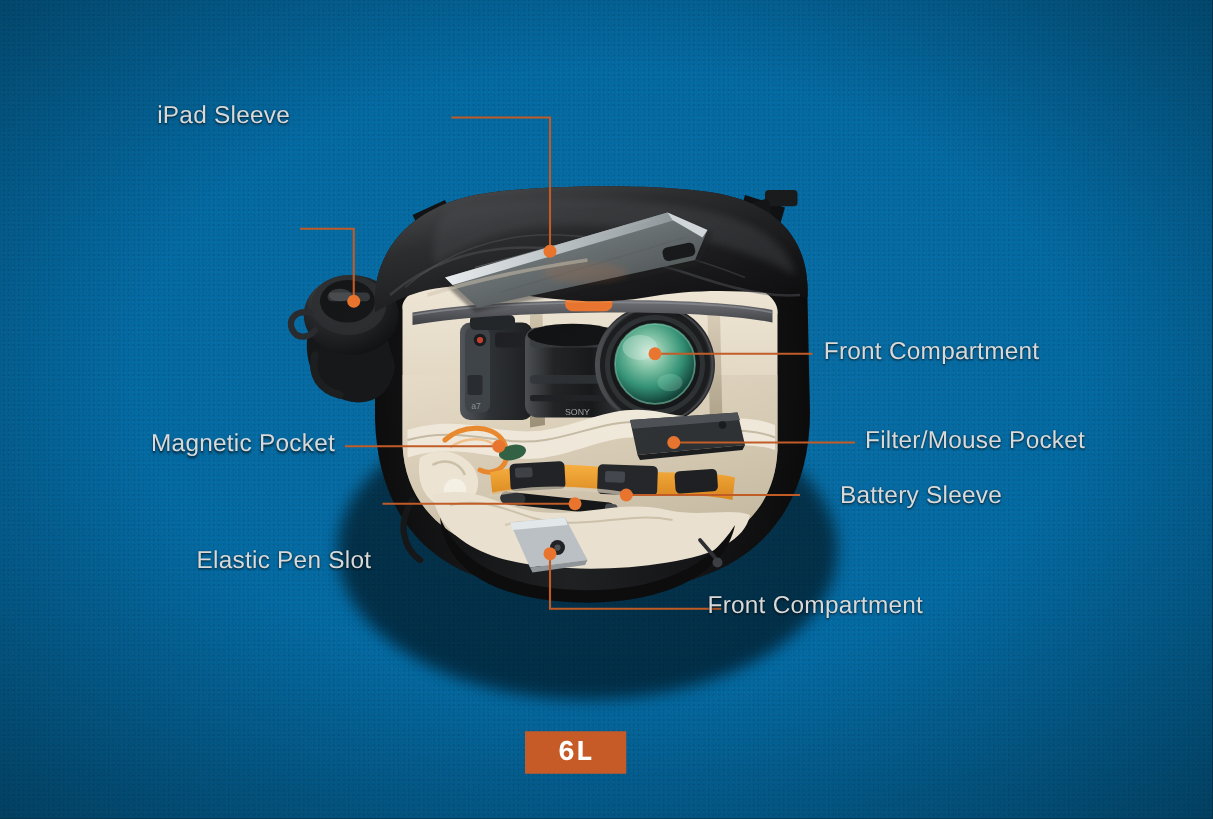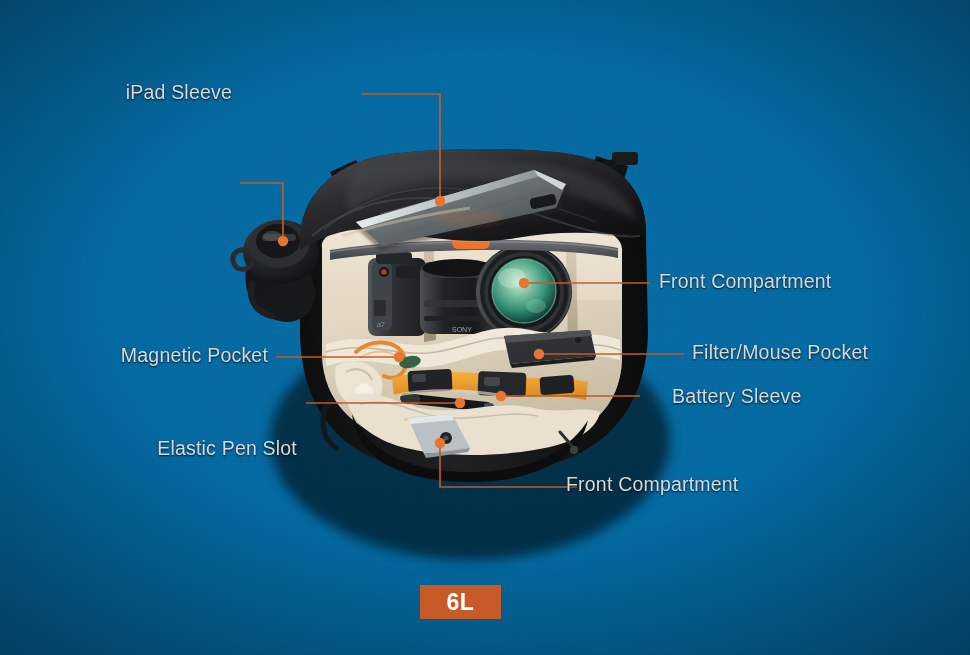--- a/index.html
+++ b/index.html
@@ -46,21 +46,21 @@
 
   #badge {
     position:absolute;
     left:420px; top:585px;
     width:81px; height:34px;
     background:#c75b27;
     display:flex; align-items:center; justify-content:center;
   }
   #badge span {
     color:#fff; font-size:23px; font-weight:bold;
-    letter-spacing:.5px; line-height:1;
+    letter-spacing:.5px; line-height:1;font-family:Liberation Mono, monospace;
   }
 </style>
 </head>
 <body>
 
 <div id="stage">
 
   <div id="noise"></div>
 
   <svg id="art" viewBox="0 0 970 655" xmlns="http://www.w3.org/2000/svg">

